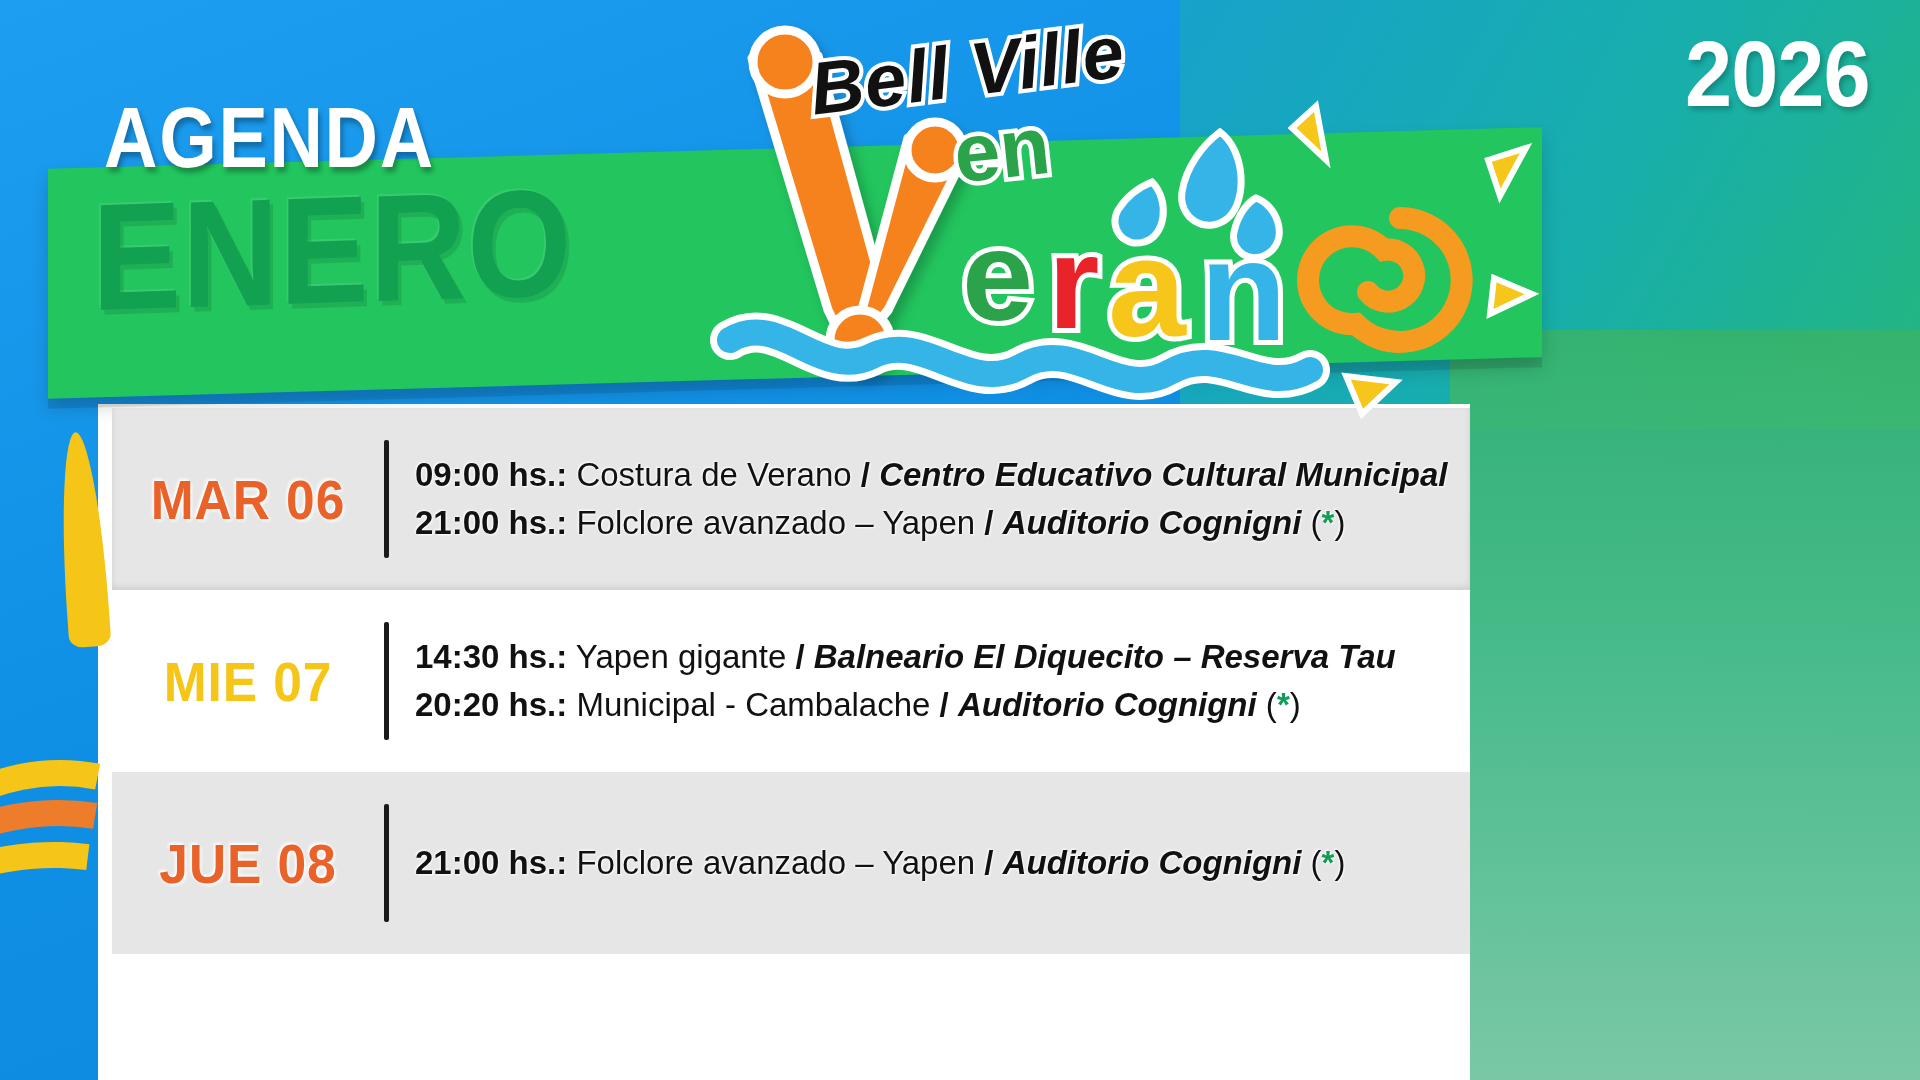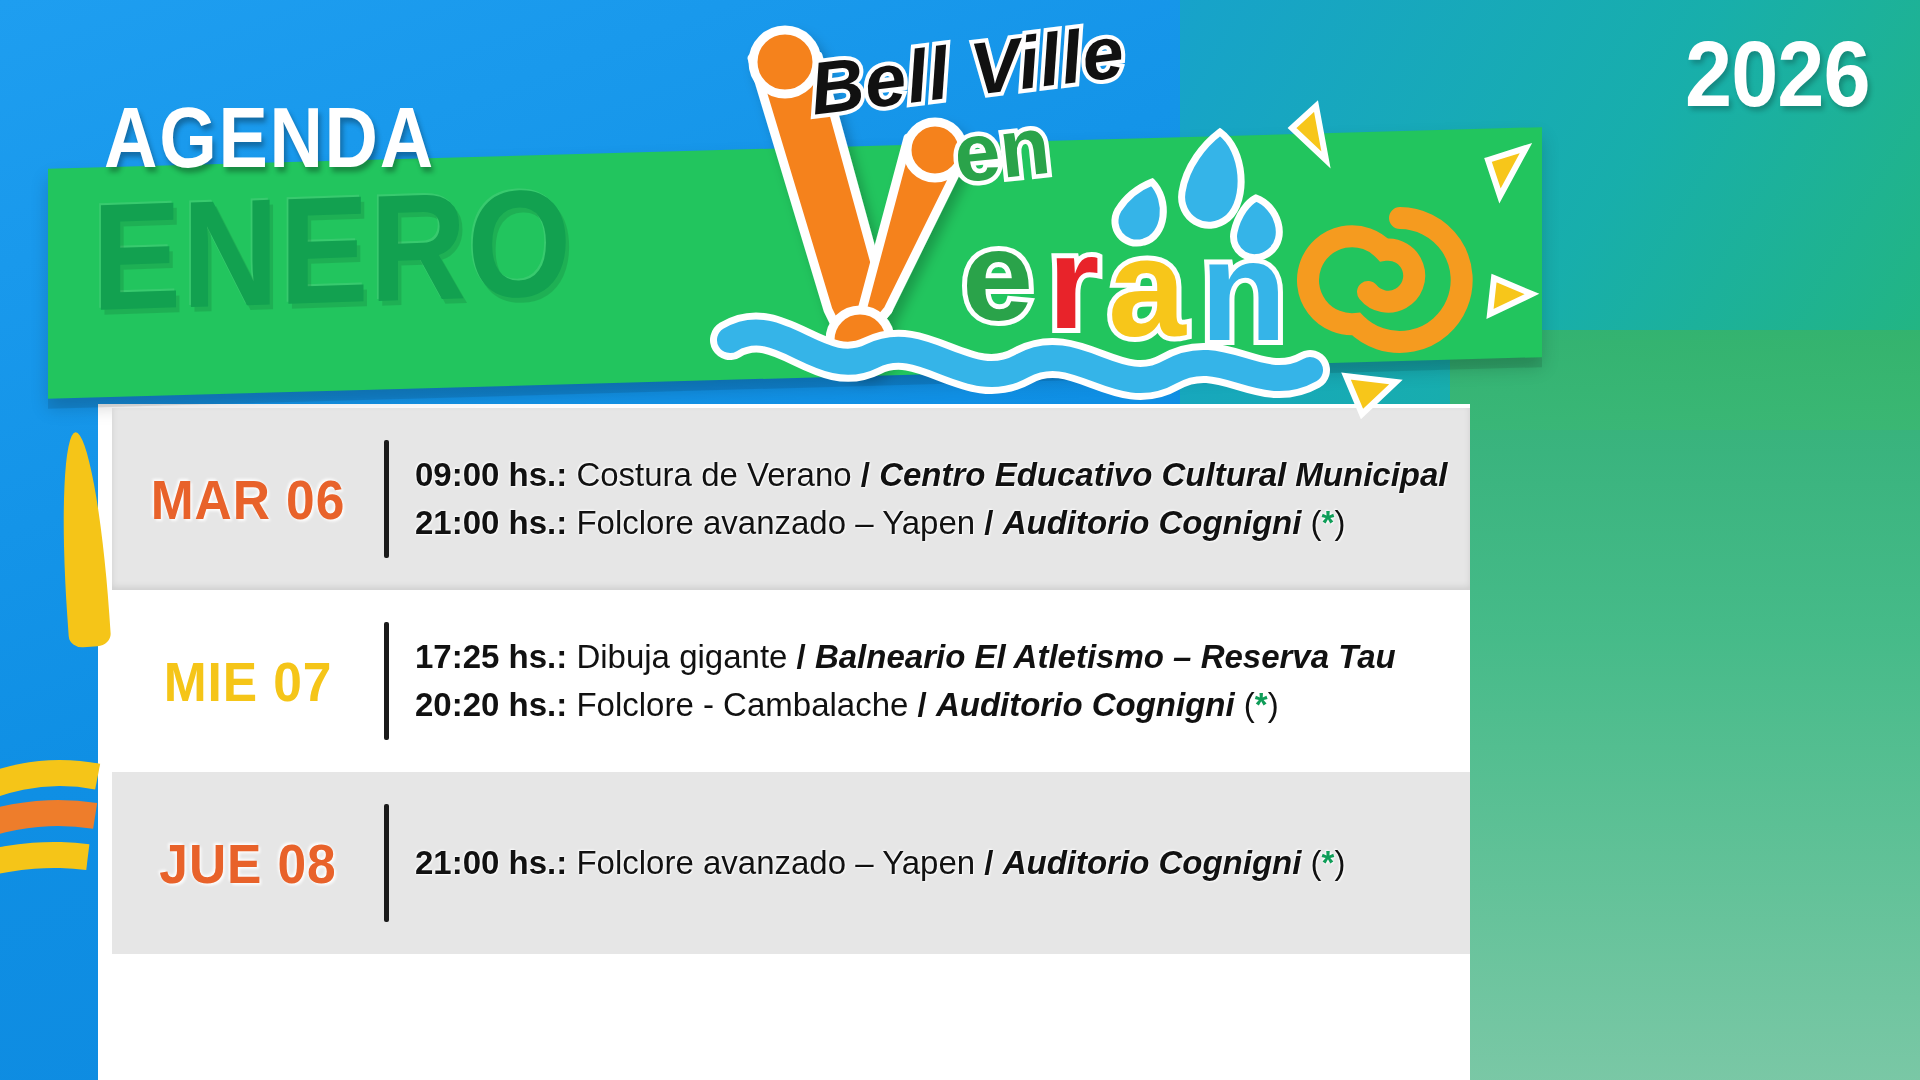--- a/index.html
+++ b/index.html
@@ -201,22 +201,22 @@
       <div class="divider"></div>
       <div class="events">
         <div class="ev"><span class="t">09:00 hs.:</span><span> Costura de Verano </span><span class="sep">/ </span><span class="place">Centro Educativo Cultural Municipal</span></div>
         <div class="ev"><span class="t">21:00 hs.:</span><span> Folclore avanzado – Yapen </span><span class="sep">/ </span><span class="place">Auditorio Cognigni</span><span> (<span class="ast">*</span>)</span></div>
       </div>
     </div>
     <div class="row plain">
       <div class="daycell" style="color: rgb(245, 197, 24);">MIE 07</div>
       <div class="divider"></div>
       <div class="events">
-        <div class="ev"><span class="t">17:25 hs.:</span><span> Dibuja gigante </span><span class="sep">/ </span><span class="place">Balneario El Atletismo – Reserva Tau</span></div>
-        <div class="ev"><span class="t">20:20 hs.:</span><span> Folclore - Cambalache </span><span class="sep">/ </span><span class="place">Auditorio Cognigni</span><span> (<span class="ast">*</span>)</span></div>
+        <div class="ev"><span class="t">14:30 hs.:</span><span> Yapen gigante </span><span class="sep">/ </span><span class="place">Balneario El Diquecito – Reserva Tau</span></div>
+        <div class="ev"><span class="t">20:20 hs.:</span><span> Municipal - Cambalache </span><span class="sep">/ </span><span class="place">Auditorio Cognigni</span><span> (<span class="ast">*</span>)</span></div>
       </div>
     </div>
     <div class="row alt">
       <div class="daycell" style="color: rgb(232, 98, 42);">JUE 08</div>
       <div class="divider"></div>
       <div class="events">
         <div class="ev"><span class="t">21:00 hs.:</span><span> Folclore avanzado – Yapen </span><span class="sep">/ </span><span class="place">Auditorio Cognigni</span><span> (<span class="ast">*</span>)</span></div>
       </div>
     </div>
   </div>

